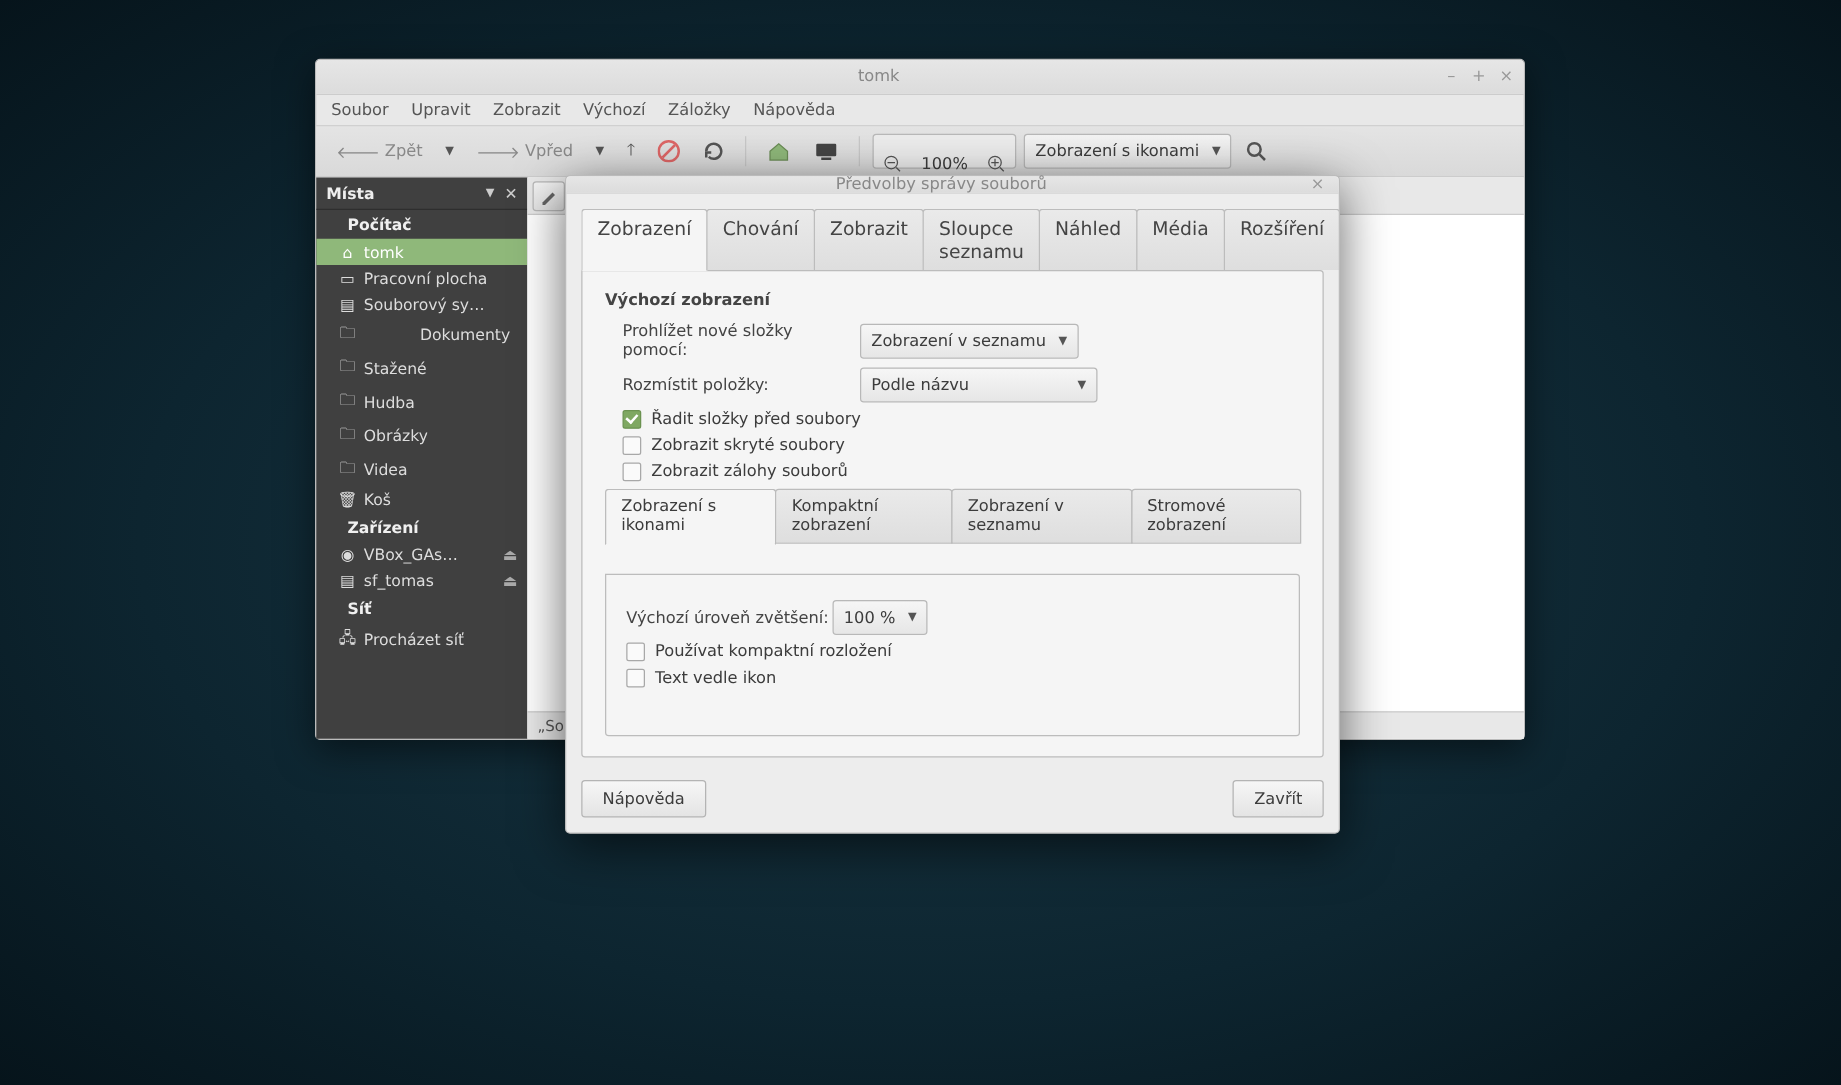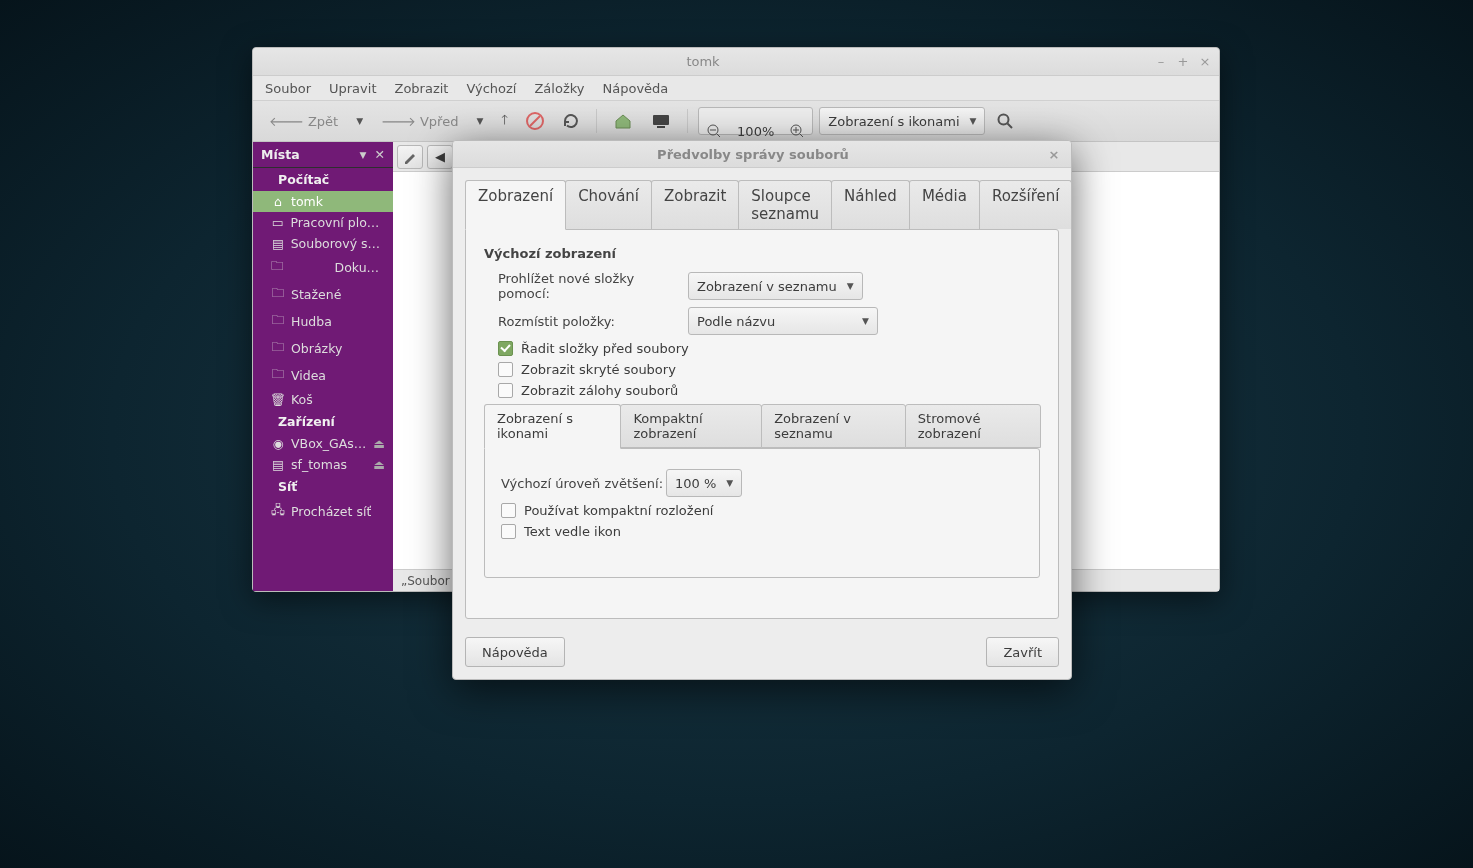--- a/index.html
+++ b/index.html
@@ -78,22 +78,22 @@
     border-radius: 3px;
     height: 28px;
     display: flex;
     align-items: center;
     padding: 0 8px;
     gap: 10px;
     cursor: pointer;
   }
   .fm-body { flex: 1; display: flex; min-height: 0; }
   .fm-sidebar {
-    width: 140px;
-    background: #701a75;
+    width: 169px;
+    background: #404040;
     color: #ddd;
     font-size: 12.5px;
     overflow: hidden;
   }
   .sb-header {
     height: 26px;
     display: flex;
     align-items: center;
     padding: 0 8px;
     font-weight: bold;
@@ -176,28 +176,27 @@
     top: 140px;
     width: 620px;
     background: #ededed;
     border: 1px solid #bbb;
     border-radius: 4px;
     box-shadow: 0 10px 40px rgba(0,0,0,0.6);
     display: flex;
     flex-direction: column;
   }
   .dlg-title {
-    height: 27px;
+    height: 14px;
     background: linear-gradient(#e6e6e6,#dcdcdc);
     border-bottom: 1px solid #ccc;
     border-radius: 4px 4px 0 0;
     display: flex;
     align-items: center;
     padding: 0 8px;
-    font-weight: bold;
   }
   .dlg-title-text { flex: 1; text-align: center; color: #888; font-size: 13px; }
   .dlg-close {
     width: 18px;
     height: 18px;
     color: #999;
     cursor: pointer;
     display: flex;
     align-items: center;
     justify-content: center;
@@ -296,20 +295,21 @@
     margin-bottom: -1px;
     z-index: 2;
     position: relative;
   }
   .subpane {
     border: 1px solid #bcbcbc;
     background: #f5f5f5;
     border-radius: 0 3px 3px 3px;
     padding: 14px 16px;
     min-height: 130px;
+    margin-top: 24px;
   }
   .dlg-buttons {
     display: flex;
     padding: 6px 12px 12px 12px;
   }
   .dlg-btn {
     border: 1px solid #b4b4b4;
     background: linear-gradient(#f6f6f6,#e4e4e4);
     border-radius: 3px;
     height: 30px;

